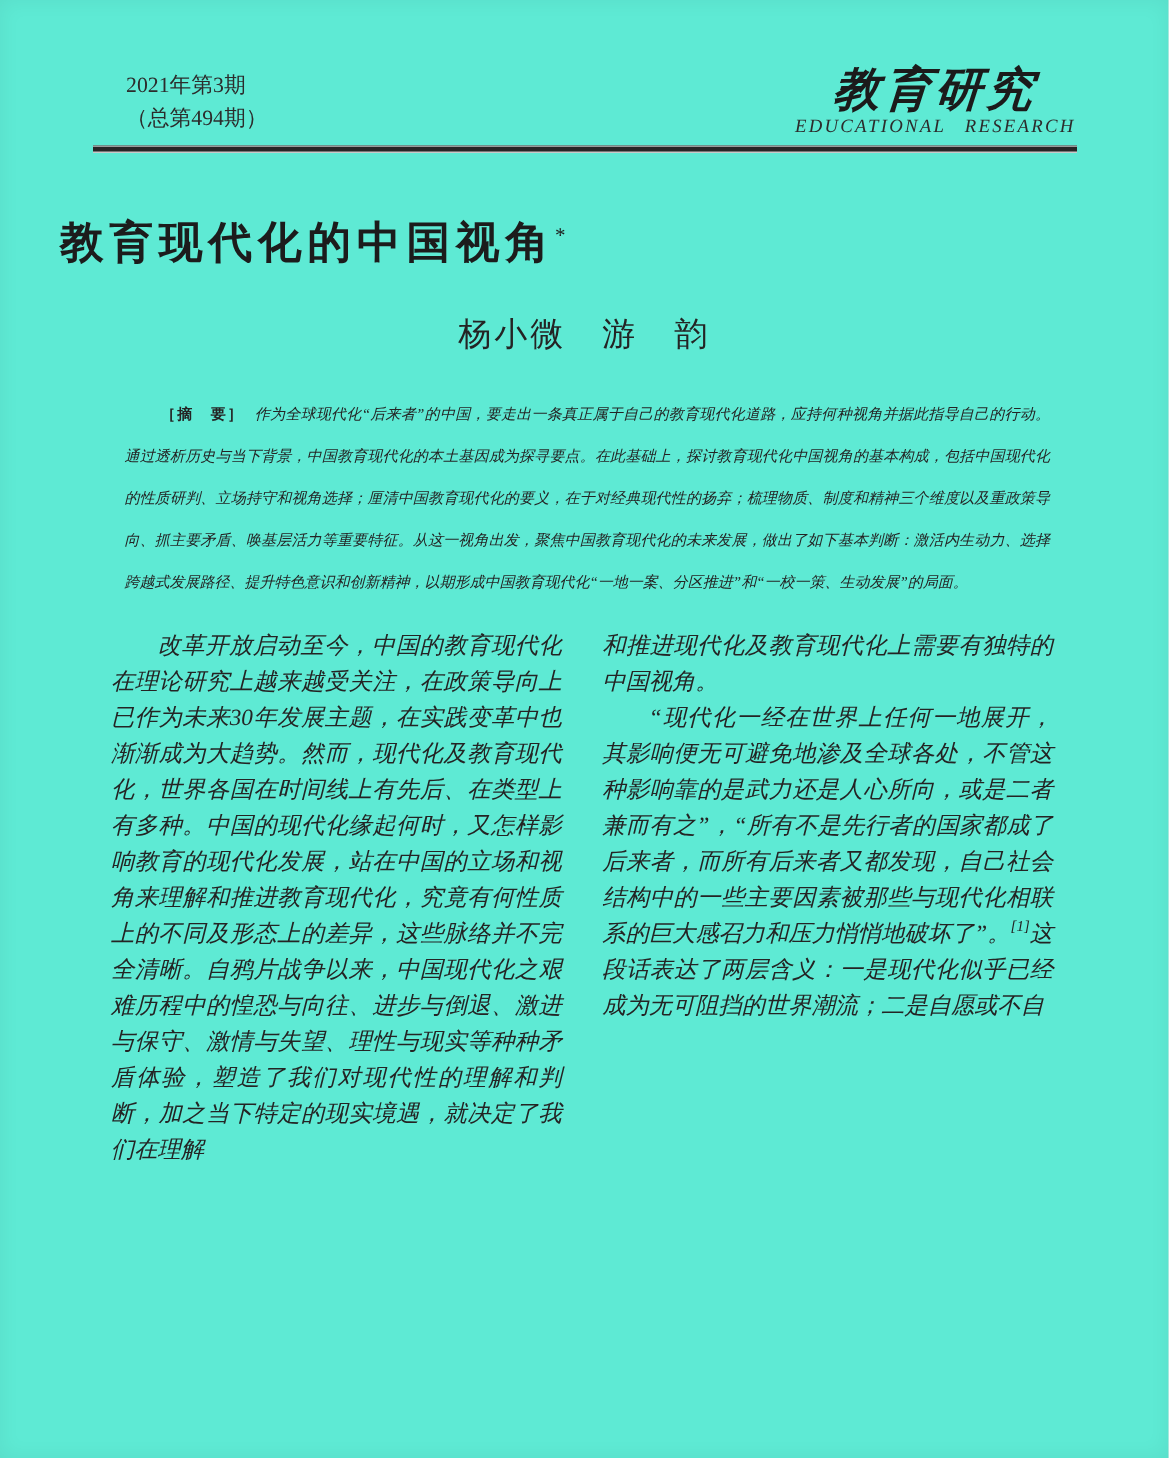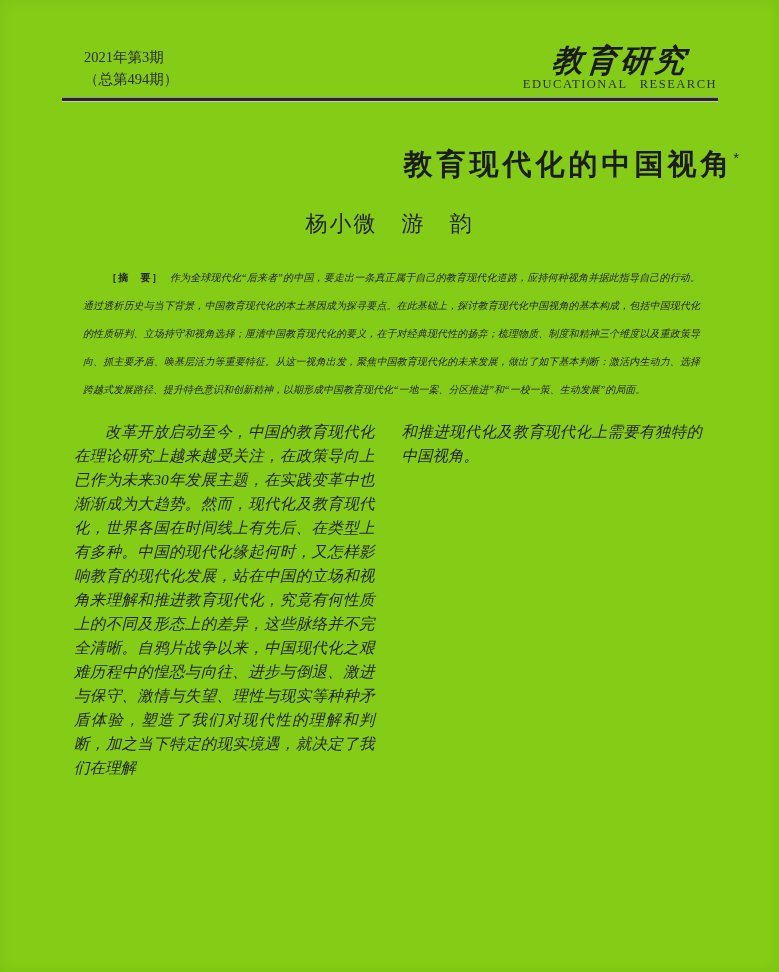--- a/index.html
+++ b/index.html
@@ -1,20 +1,20 @@
 <!DOCTYPE html>
 <html lang="zh"><head>
 <meta charset="utf-8">
 <style>
   html,body{margin:0;padding:0;background:#e9e9e7;}
   .page{
     position:relative;
     width:779px;height:972px;
     margin:0 auto;
-    background:#84cc16;
+    background:#5eead4;
     color:#242424;
     font-family:"Liberation Serif", serif;
     overflow:hidden;
     box-shadow:inset 0 0 14px rgba(0,0,0,0.06);
   }
   
   .hdr{
     display:flex;justify-content:space-between;align-items:flex-end;
     margin:44px 62px 0 62px;
   }
@@ -29,29 +29,30 @@
     font-family:"DejaVu Serif", serif;
     font-weight:bold;font-style:italic;
     font-size:31px;line-height:32px;
     letter-spacing:3px;color:#1b1b1b;
     transform:skewX(-4deg);
   }
   .logo-en{
     font-size:12.5px;letter-spacing:1.5px;word-spacing:8px;
     color:#2c2c2c;margin-top:1px;
     font-family:"Liberation Serif", serif;
+    font-style:italic;
   }
   .rule{
     margin:5px 61px 0 62px;height:3px;background:#262626;
     border-top:1px solid #9a9a9a;border-bottom:1px solid #c9c9c9;
   }
   
   .title{
-    margin:38px 40px 0;text-align:right;
-    font-family:Liberation Sans, sans-serif;
+    margin:38px 40px 0;text-align:left;
+    font-family:Liberation Serif, serif;
     font-weight:bold;font-size:29px;line-height:36px;
     letter-spacing:4px;color:#1c1c1c;
   }
   .title sup{font-size:14px;font-weight:normal;letter-spacing:0;}
   .authors{
     margin-top:27px;text-align:center;
     font-size:22px;letter-spacing:2px;color:#242424;
   }
   
   .front{
@@ -110,16 +111,17 @@
   <section class="front">
     <p><b class="fm-label">［摘　要］</b><span class="kai">作为全球现代化“后来者”的中国，要走出一条真正属于自己的教育现代化道路，应持何种视角并据此指导自己的行动。通过透析历史与当下背景，中国教育现代化的本土基因成为探寻要点。在此基础上，探讨教育现代化中国视角的基本构成，包括中国现代化的性质研判、立场持守和视角选择；厘清中国教育现代化的要义，在于对经典现代性的扬弃；梳理物质、制度和精神三个维度以及重政策导向、抓主要矛盾、唤基层活力等重要特征。从这一视角出发，聚焦中国教育现代化的未来发展，做出了如下基本判断：激活内生动力、选择跨越式发展路径、提升特色意识和创新精神，以期形成中国教育现代化“一地一案、分区推进”和“一校一策、生动发展”的局面。</span></p>
   </section>
 
   <main class="cols">
     <div class="col">
       <p class="indent">改革开放启动至今，中国的教育现代化在理论研究上越来越受关注，在政策导向上已作为未来30年发展主题，在实践变革中也渐渐成为大趋势。然而，现代化及教育现代化，世界各国在时间线上有先后、在类型上有多种。中国的现代化缘起何时，又怎样影响教育的现代化发展，站在中国的立场和视角来理解和推进教育现代化，究竟有何性质上的不同及形态上的差异，这些脉络并不完全清晰。自鸦片战争以来，中国现代化之艰难历程中的惶恐与向往、进步与倒退、激进与保守、激情与失望、理性与现实等种种矛盾体验，塑造了我们对现代性的理解和判断，加之当下特定的现实境遇，就决定了我们在理解</p>
     </div>
     <div class="col">
       <p>和推进现代化及教育现代化上需要有独特的中国视角。</p>
+      <p class="indent"><span>“现代化一经在世界上任何一地展开，其影响便无可避免地渗及全球各处，不管这种影响靠的是武力还是人心所向，或是二者兼而有之”，“所有不是先行者的国家都成了后来者，而所有后来者又都发现，自己社会结构中的一些主要因素被那些与现代化相联系的巨大感召力和压力悄悄地破坏了”。</span><sup class="cite">[1]</sup><span>这段话表达了两层含义：一是现代化似乎已经成为无可阻挡的世界潮流；二是自愿或不自</span></p>
     </div>
   </main>
 
 </div>
 
 </body></html>

